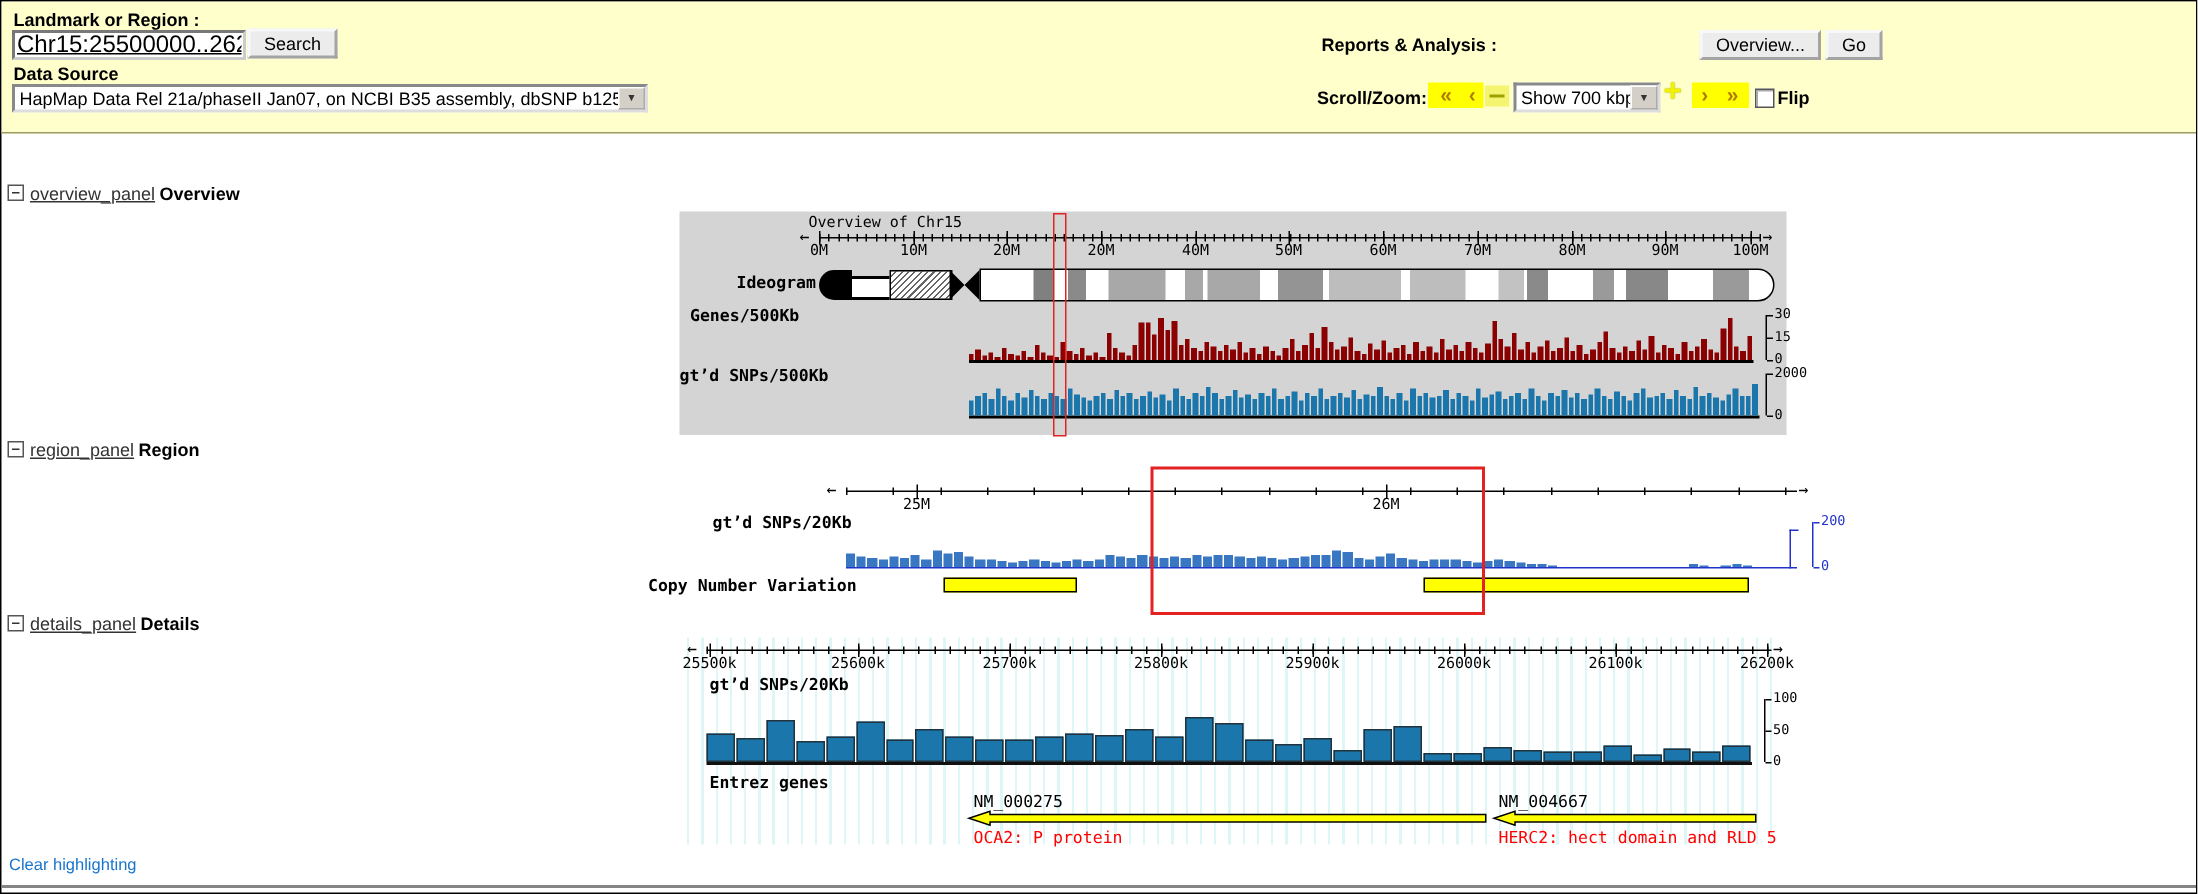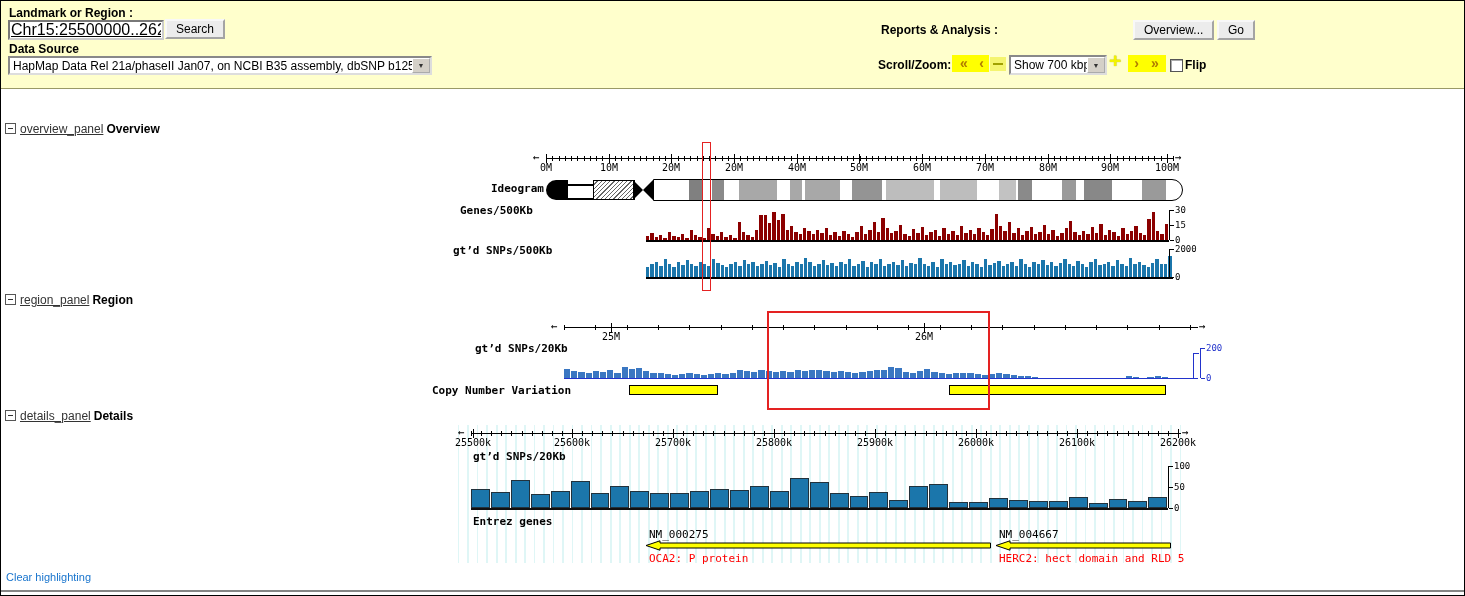--- a/index.html
+++ b/index.html
@@ -39,21 +39,21 @@
   .ruler{position:absolute;height:24px;}
   .ruler-line{position:absolute;left:0;right:0;top:5px;height:1px;background:#000;}
   .tick-minor{position:absolute;top:3px;width:1px;height:5px;background:#000;}
   .tick-major{position:absolute;top:1px;width:1px;height:9px;background:#000;}
   .ruler-label{position:absolute;top:9px;transform:translateX(-50%);font-family:"DejaVu Sans Mono",monospace;font-size:10px;white-space:nowrap;}
   .ruler-arrow{position:absolute;top:-2px;font-size:11px;font-family:"DejaVu Sans Mono",monospace;}
   
   .chart{position:absolute;display:flex;align-items:flex-end;box-sizing:content-box;}
   .chart .bar{flex:1 1 0;margin-right:1px;}
   
-  .axis{position:absolute;}
+  .axis{position:absolute;margin-left:8px;}
   .axis-t{position:absolute;height:1px;width:4px;}
   .axis-l{position:absolute;left:5px;transform:translateY(-50%);font-family:"DejaVu Sans Mono",monospace;font-size:9px;white-space:nowrap;}
   
   .cnv-bar{position:absolute;top:384px;height:8px;background:#ffff00;border:1px solid #000;cursor:pointer;}
   .selrect{position:absolute;border:1px solid #e42222;}
   .gene-name{position:absolute;font-family:"DejaVu Sans Mono",monospace;font-size:11px;white-space:nowrap;}
   .gene-desc{position:absolute;font-family:"DejaVu Sans Mono",monospace;font-size:11px;color:#f00;white-space:nowrap;}
   .clearlink{position:absolute;left:5px;top:570px;font-size:11px;color:#1874CD;text-decoration:none;cursor:pointer;}
   .bottomrule{position:absolute;left:0;top:589px;width:100%;height:2px;background:#858585;}
 </style>
@@ -96,20 +96,23 @@
   <div class="phead" style="top:121px">
     <span class="clps"></span><a>overview_panel</a><b>Overview</b>
   </div>
   <div class="phead" style="top:292px">
     <span class="clps"></span><a>region_panel</a><b>Region</b>
   </div>
   <div class="phead" style="top:408px">
     <span class="clps"></span><a>details_panel</a><b>Details</b>
   </div>
 
+  <div class="panel" style="left:452px;top:140px;width:738px;height:149px">
+    <div class="ptitle" style="left:86px;top:2px">Overview of Chr15</div>
+  </div>
   <div class="ruler" style="left: 545px; top: 152px; width: 628px;">
       <div class="ruler-line"></div>
       <div class="tick-minor" style="left: 0px;"></div>
       <div class="tick-minor" style="left: 6.3px;"></div>
       <div class="tick-minor" style="left: 12.5px;"></div>
       <div class="tick-minor" style="left: 18.8px;"></div>
       <div class="tick-minor" style="left: 25.1px;"></div>
       <div class="tick-minor" style="left: 31.3px;"></div>
       <div class="tick-minor" style="left: 37.6px;"></div>
       <div class="tick-minor" style="left: 43.9px;"></div>

